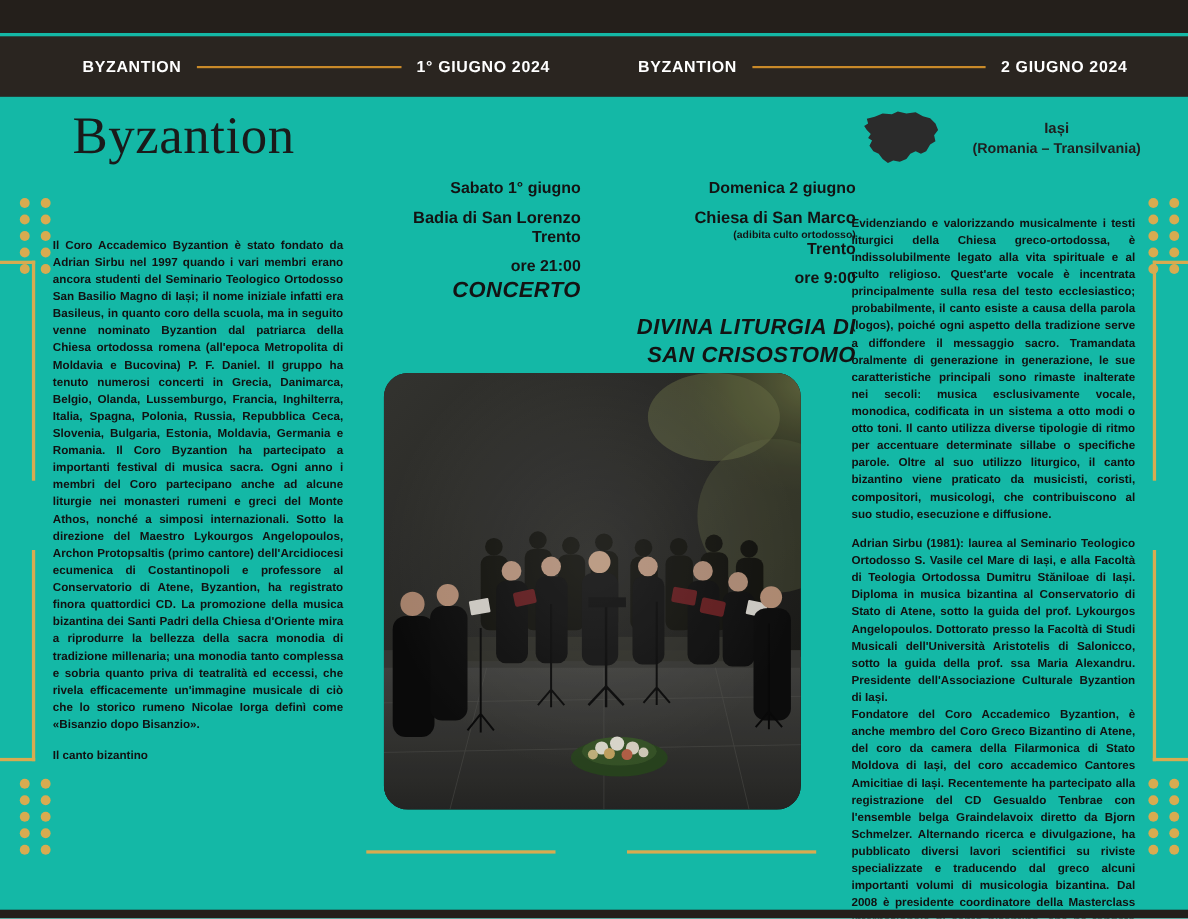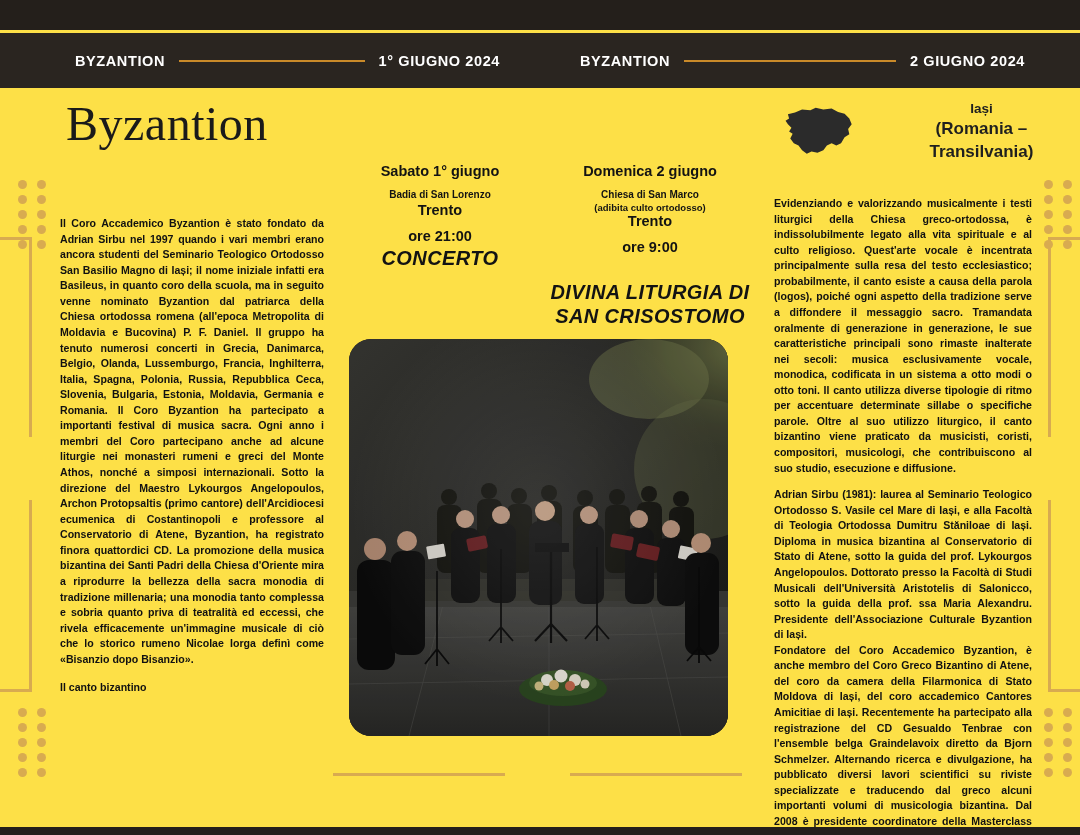--- a/index.html
+++ b/index.html
@@ -11,21 +11,21 @@
     background: #ffffff;
     font-family: "Liberation Sans", sans-serif;
     overflow: hidden;
     position: relative;
   }
 
   .page {
     position: relative;
     width: 1080px;
     height: 835px;
-    background: #fde047;
+    background: #14b8a6;
   }
 
   
   .band-top-thin {
     position: absolute;
     left: 0; top: 0;
     width: 1080px; height: 30px;
     background: #241f1b;
   }
   .band-header {
@@ -148,55 +148,55 @@
     display: flex;
     align-items: center;
     gap: 30px;
   }
   .map-shape { width: 72px; height: 52px; display: block; }
   .loc-text { text-align: center; line-height: 1.35; }
   .loc-city {
     font-size: 13.5px; font-weight: bold; color: #1f1f1f;
   }
   .loc-country {
-    font-size: 17px; font-weight: bold; color: #1f1f1f;
+    font-size: 13px; font-weight: bold; color: #1f1f1f;
   }
 
   
   .col {
     position: absolute;
     text-align: justify;
     font-size: 10.6px;
     line-height: 1.47;
     color: #111;
     font-weight: bold;
   }
-  .col-left  { left: 60px;  top: 216px; width: 264px; }
+  .col-left  { left: 48px;  top: 216px; width: 264px; }
   .col-right { left: 774px; top: 196px; width: 258px; }
 
   .col p { margin: 0 0 0 0; }
   .col p + p { margin-top: 0; }
   .col .gap { margin-top: 11px; }
   .col .heading { font-weight: bold; margin-top: 13px; }
   .col .italic { font-style: italic; margin-top: 11px; }
 
   
   .event {
     position: absolute;
-    text-align: center;
+    text-align: right;
     color: #131313;
   }
   .event-left  { left: 352px; top: 163px; width: 176px; }
-  .event-right { left: 534px; top: 163px; width: 232px; }
+  .event-right { left: 546px; top: 163px; width: 232px; }
 
   .ev-day {
     font-size: 14.5px; font-weight: bold; margin-bottom: 10px;
   }
   .ev-venue {
-    font-size: 10px; font-weight: bold; line-height: 1.28;
+    font-size: 15px; font-weight: bold; line-height: 1.28;
   }
   .ev-note {
     font-size: 9.5px; font-weight: bold; margin-top: 0;
   }
   .ev-city {
     font-size: 14.5px; font-weight: bold;
   }
   .ev-time {
     font-size: 14.5px; font-weight: bold; margin-top: 10px;
   }

